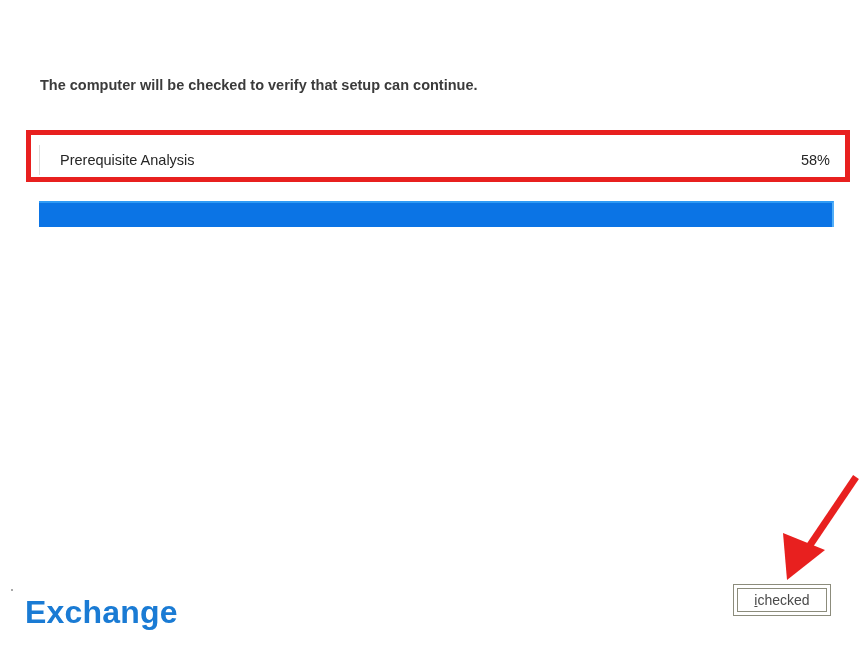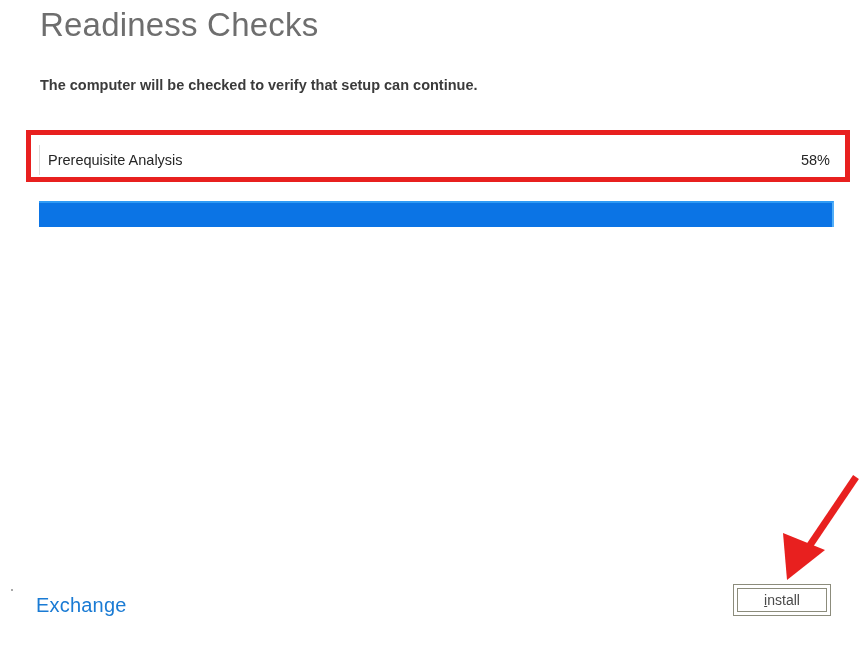--- a/index.html
+++ b/index.html
@@ -52,21 +52,21 @@
     position: absolute;
     left: 39px;
     top: 145px;
     width: 795px;
     height: 30px;
     display: flex;
     align-items: center;
     justify-content: space-between;
     border-left: 1px solid #dcdcdc;
     box-sizing: border-box;
-    padding-left: 8px;
+    padding-left: 20px;
     gap: 8px;
   }
   .task-label {
     font-size: 14.5px;
     color: #262626;
     white-space: nowrap;
   }
   .task-percent {
     font-size: 14.5px;
     color: #262626;
@@ -111,24 +111,24 @@
     left: 770px;
     top: 465px;
     width: 95px;
     height: 125px;
     pointer-events: none;
   }
 
   
   .brand-logo {
     position: absolute;
-    left: 36px;
+    left: 25px;
     top: 594px;
-    font-size: 20px;
-    font-weight: 400;
+    font-size: 32px;
+    font-weight: 700;
     color: #1a7bd4;
     letter-spacing: 0.2px;
     white-space: nowrap;
   }
   .stray-dot {
     position: absolute;
     left: 11px;
     top: 589px;
     width: 2px;
     height: 2px;
@@ -158,21 +158,20 @@
   }
   .install-button .accel {
     text-decoration: underline;
   }
 </style>
 </head>
 <body>
 
 <div class="setup-page">
 
-  <div class="page-title">Readiness Checks</div>
 
   <div class="page-subtitle">The computer will be checked to verify that setup can continue.</div>
 
   <div class="task-row">
     <span class="task-label">Prerequisite Analysis</span>
     <span class="task-percent">58%</span>
   </div>
 
   <div class="progress-track">
     <div class="progress-fill"></div>
@@ -184,16 +183,16 @@
     <line x1="86" y1="12" x2="32" y2="92" stroke="#e8201f" stroke-width="7" stroke-linecap="butt"></line>
     <polygon points="17,115 13,68 55,85" fill="#e8201f"></polygon>
   </svg>
 
   <div class="stray-dot"></div>
 
   <div class="brand-logo">Exchange</div>
 
   <button class="install-button">
     <span class="accel">i</span>
-      <span>nstall</span>
+      <span>checked</span>
   </button>
 
 </div>
 
 </body></html>

